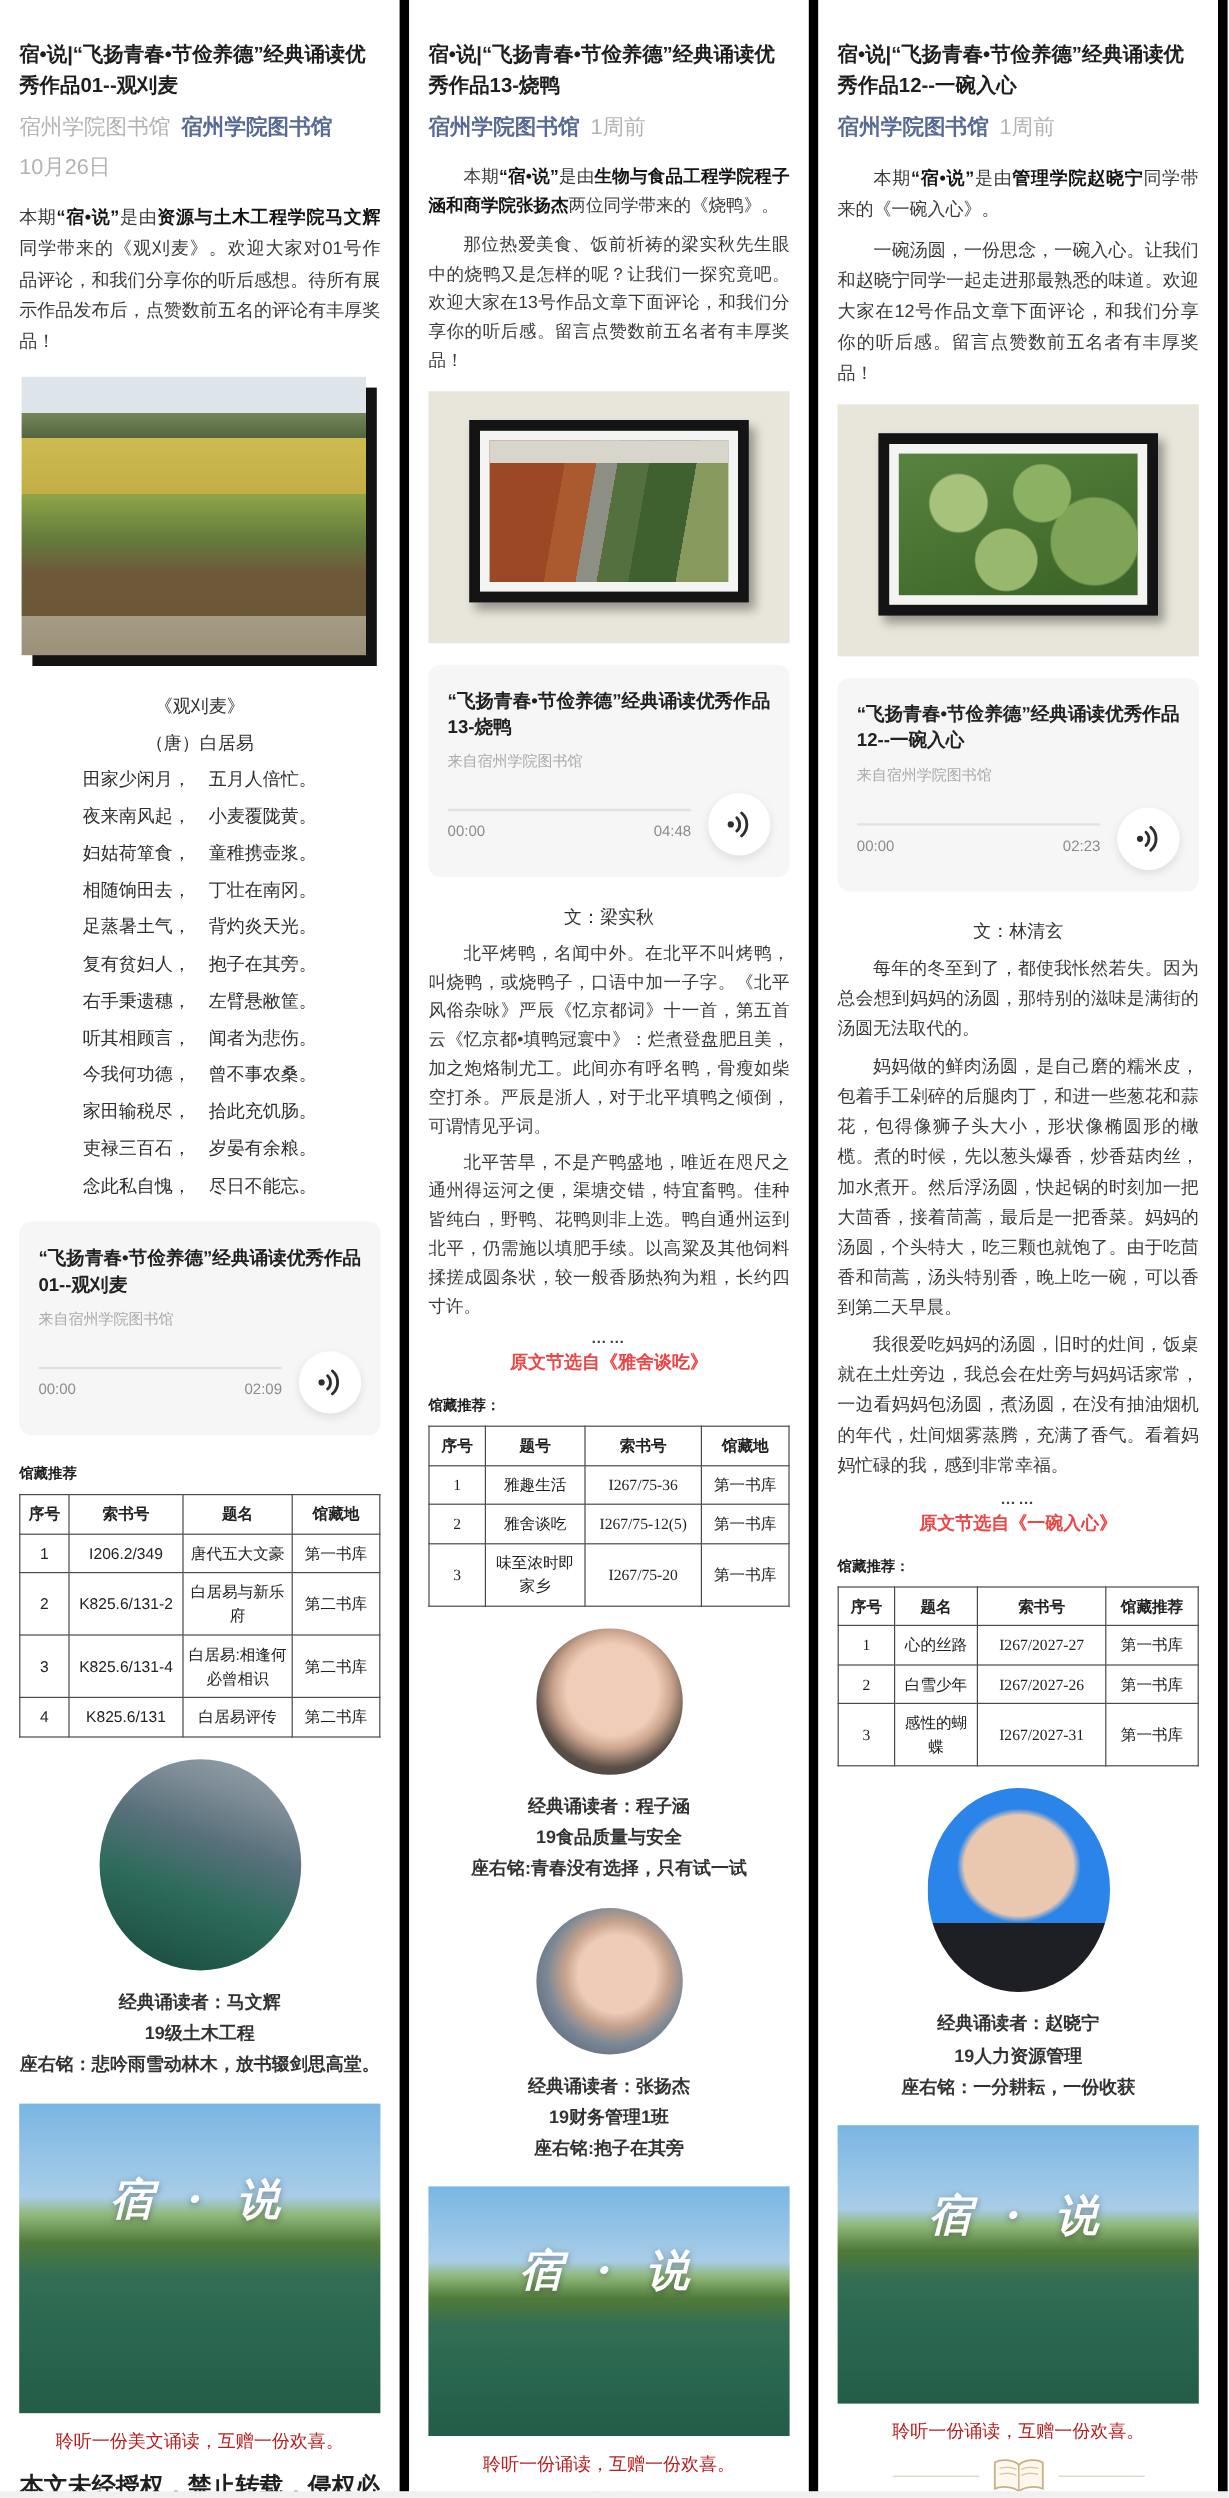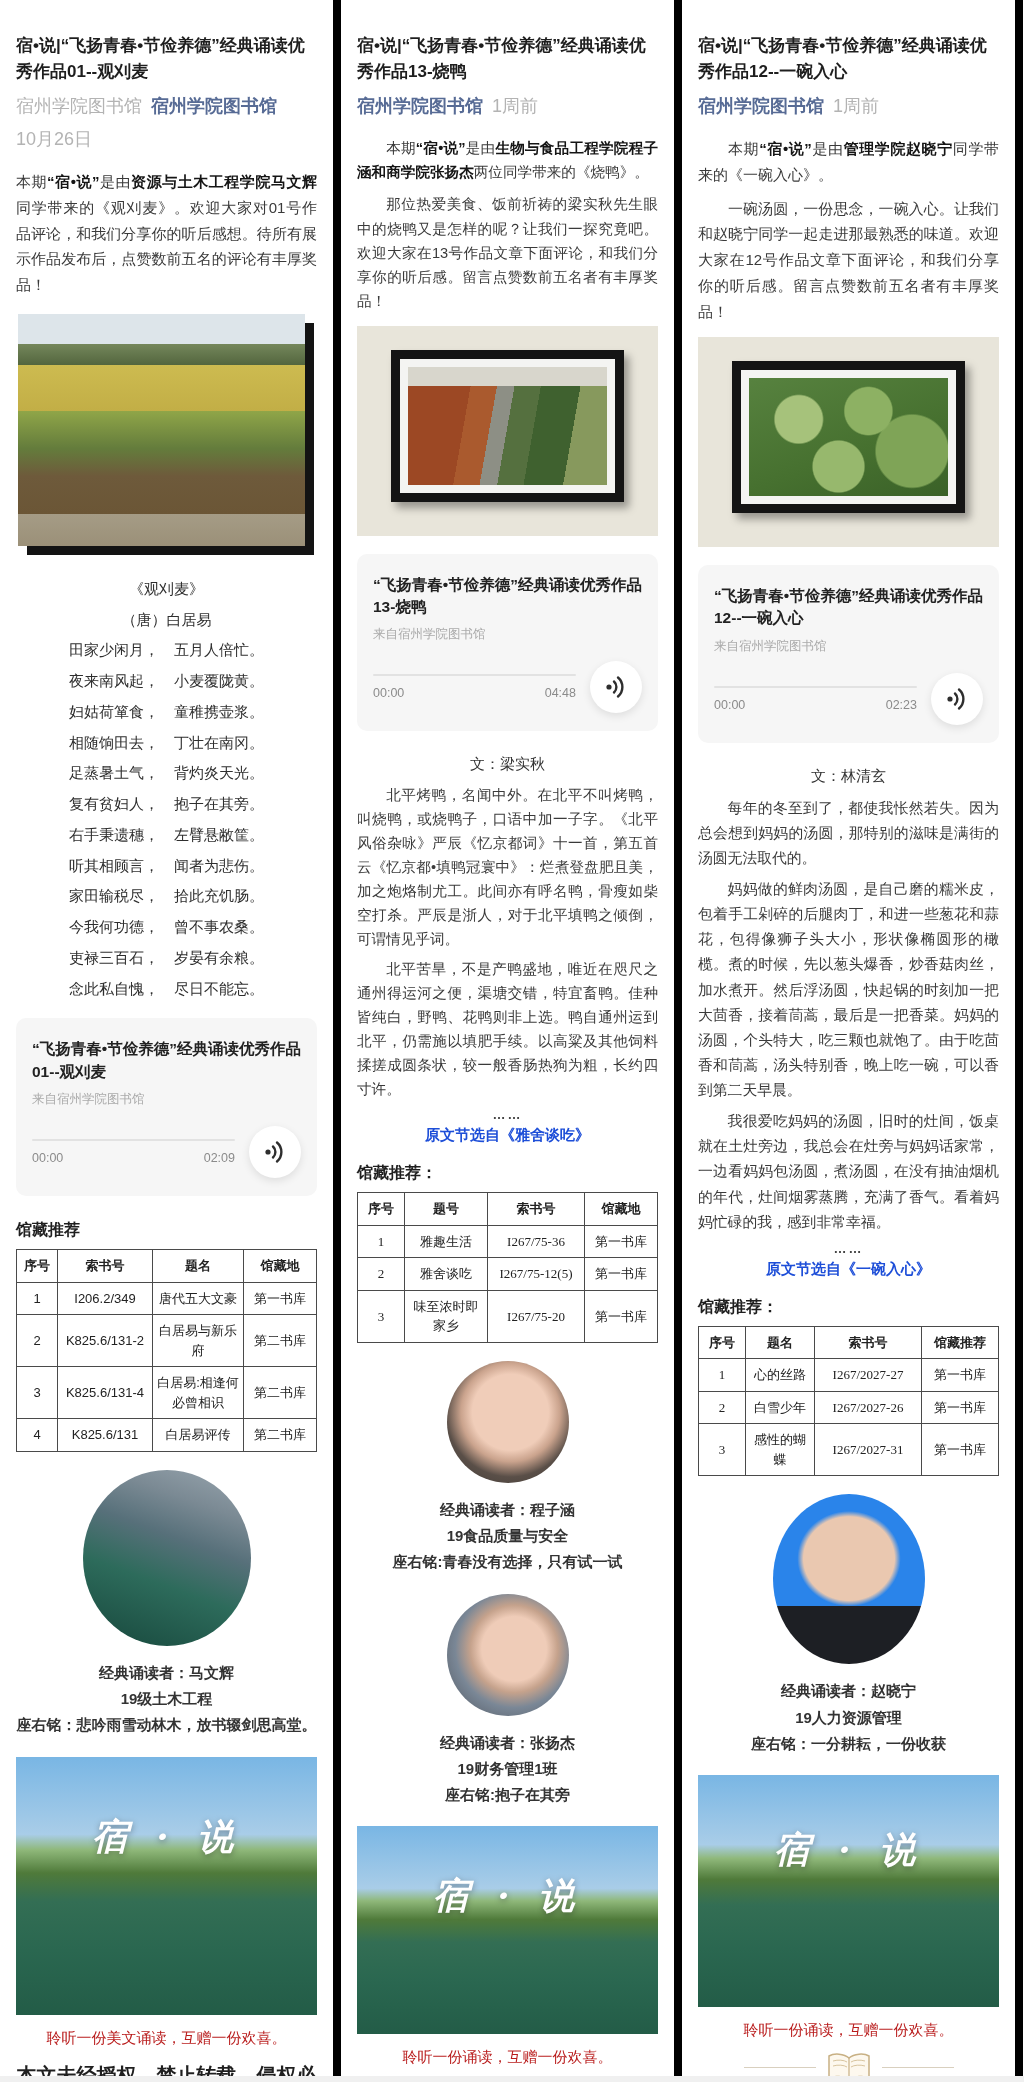--- a/index.html
+++ b/index.html
@@ -27,21 +27,21 @@
   .audio{background:#f6f6f6;border-radius:10px;padding:20px 16px 18px;margin:4px 0 24px;}
   .audio-title{font-size:15.5px;font-weight:700;color:#222;line-height:1.45;}
   .audio-src{font-size:12.5px;color:#aaa;margin-top:8px;}
   .audio-row{display:flex;align-items:center;margin-top:18px;}
   .audio-left{flex:1;margin-right:14px;}
   .audio-line{height:2px;background:#e2e2e2;border-radius:1px;}
   .audio-times{display:flex;justify-content:space-between;font-size:12.5px;color:#8b8b8b;margin-top:10px;}
   .audio-btn{width:52px;height:52px;border-radius:50%;background:#fff;flex:none;
     box-shadow:0 3px 8px rgba(0,0,0,.10);display:flex;align-items:center;justify-content:center;cursor:pointer;}
   
-  .h-coll{font-size:16px;font-weight:700;color:#1f1f1f;margin:2px 0 8px;}
+  .h-coll{font-size:12px;font-weight:700;color:#1f1f1f;margin:2px 0 8px;}
   .tbl{width:100%;border-collapse:collapse;margin-bottom:6px;}
   .tbl th,.tbl td{border:1px solid #4a4a4a;text-align:center;vertical-align:middle;
     padding:6px 3px;font-size:13px;color:#222;line-height:1.5;}
   .tbl th{font-weight:700;}
   .tbl-serif th,.tbl-serif td{font-family:"Liberation Serif","DejaVu Serif",serif;}
   
   .circle{border-radius:50%;margin:18px auto 14px;}
   .circ-1{width:168px;height:176px;
     background:linear-gradient(200deg,#9aa7b0 0%,#7b8a94 22%,#57707a 40%,#2d6b5b 62%,#17473c 100%);}
   .circ-2a{width:122px;height:122px;
@@ -63,21 +63,21 @@
       linear-gradient(180deg,#d8d6cc 0 16%,rgba(0,0,0,0) 16%),
       linear-gradient(100deg,#9c4824 0 30%,#aa5a2e 30% 42%,#8d8f85 42% 50%,#55703f 50% 62%,#3f612f 62% 80%,#87995d 80% 100%);}
   .fphoto-leaves{background:
       radial-gradient(circle at 25% 35%,#a6c27b 0 14%,rgba(0,0,0,0) 15%),
       radial-gradient(circle at 60% 28%,#8db163 0 16%,rgba(0,0,0,0) 17%),
       radial-gradient(circle at 45% 75%,#97b86d 0 18%,rgba(0,0,0,0) 19%),
       radial-gradient(circle at 82% 62%,#7fa457 0 20%,rgba(0,0,0,0) 21%),
       linear-gradient(160deg,#57823f 0%,#46702f 60%,#3a6128 100%);}
   .essay-credit{text-align:center;font-size:15px;color:#333;margin:6px 0 10px;}
   .ellipsis{text-align:center;font-weight:700;color:#444;font-size:13px;margin:6px 0 2px;letter-spacing:2px;}
-  .src-line{text-align:center;font-size:15px;font-weight:700;color:#1d4ed8;margin:4px 0 18px;}
+  .src-line{text-align:center;font-size:15px;font-weight:700;color:#ef4444;margin:4px 0 18px;}
   
   .lake{position:relative;margin:18px 0 12px;
     background:linear-gradient(180deg,#79b6e4 0%,#a9cde8 30%,#8fb87a 36%,#4f7a3a 45%,#336e54 56%,#2a6750 75%,#235c47 100%);}
   .lk-1{height:258px;} .lk-2{height:208px;} .lk-3{height:232px;}
   .lake-text{position:absolute;top:22%;left:0;width:100%;text-align:center;color:#fff;
     font-size:36px;font-weight:700;font-style:italic;letter-spacing:8px;
     font-family:"DejaVu Serif","Liberation Serif",serif;text-shadow:0 2px 6px rgba(0,0,0,.35);}
   .closing{text-align:center;font-size:15px;color:#b91c1c;margin:14px 0 12px;}
   .copyright{text-align:center;font-size:20px;font-weight:700;color:#1f1f1f;margin:14px 0 8px;}
   .watermark{text-align:center;font-size:14px;color:#dcdcdc;font-weight:700;margin-top:12px;
@@ -107,22 +107,22 @@
     <div>《观刈麦》</div>
     <div>（唐）白居易</div>
     <div>田家少闲月，　五月人倍忙。</div>
     <div>夜来南风起，　小麦覆陇黄。</div>
     <div>妇姑荷箪食，　童稚携壶浆。</div>
     <div>相随饷田去，　丁壮在南冈。</div>
     <div>足蒸暑土气，　背灼炎天光。</div>
     <div>复有贫妇人，　抱子在其旁。</div>
     <div>右手秉遗穗，　左臂悬敝筐。</div>
     <div>听其相顾言，　闻者为悲伤。</div>
+    <div>今我何功德，　曾不事农桑。</div>
     <div>家田输税尽，　拾此充饥肠。</div>
-    <div>今我何功德，　曾不事农桑。</div>
     <div>吏禄三百石，　岁晏有余粮。</div>
     <div>念此私自愧，　尽日不能忘。</div>
   </div>
   <div class="audio">
     <div class="audio-title">“飞扬青春•节俭养德”经典诵读优秀作品01--观刈麦</div>
     <div class="audio-src">来自宿州学院图书馆</div>
     <div class="audio-row">
       <div class="audio-left">
         <div class="audio-line"></div>
         <div class="audio-times">

